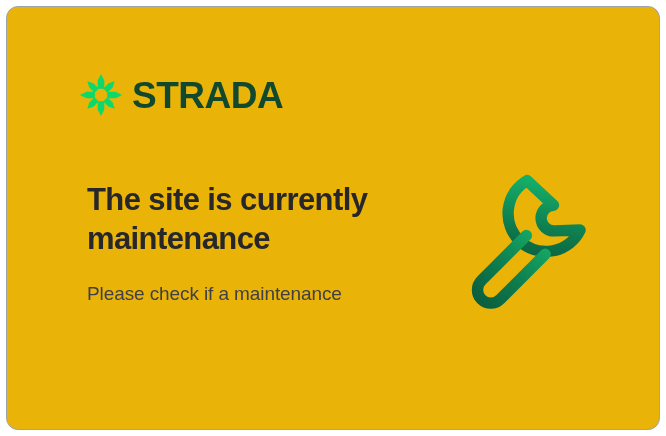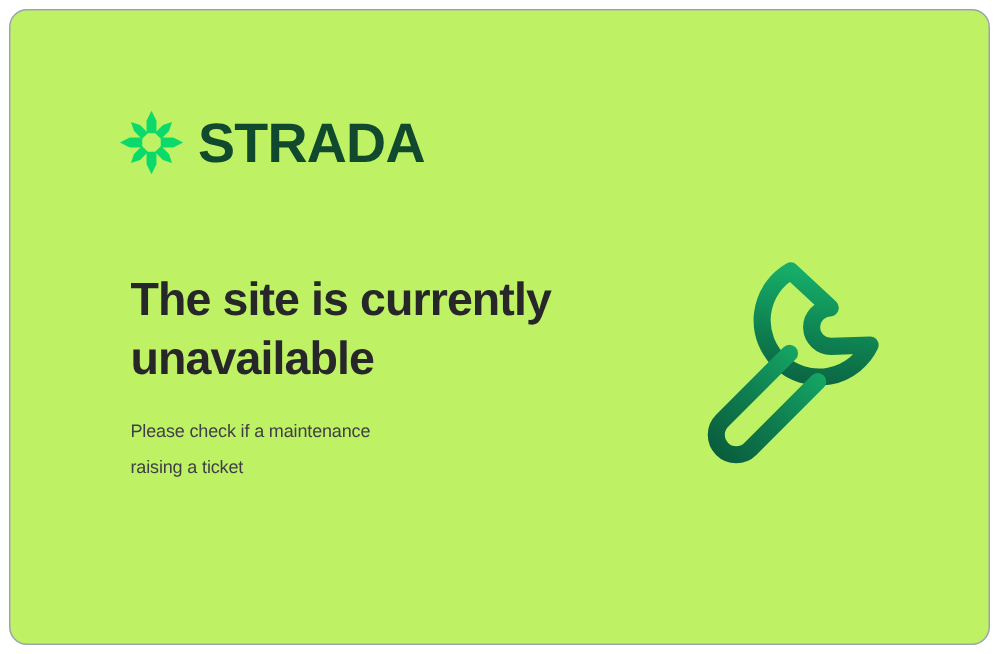--- a/index.html
+++ b/index.html
@@ -15,21 +15,21 @@
     -webkit-font-smoothing: antialiased;
   }
 
   #card {
     position: absolute;
     left: 6px;
     top: 6px;
     width: 652px;   
     height: 422px;  
     box-sizing: content-box;
-    background: #bef264;
+    background: #eab308;
     border: 1px solid #9ba3af;
     border-radius: 12px;
     overflow: hidden;
   }
 
   
   #brand {
     position: absolute;
     left: 72px;
     top: 66px;
@@ -64,21 +64,21 @@
     line-height: 1.26;
     letter-spacing: -0.6px;
   }
 
   
   #body-copy {
     position: absolute;
     left: 80px;
     top: 268px;
     width: 330px;
-    font-size: 12px;
+    font-size: 19px;
     font-weight: normal;
     color: #3f3f46;
     line-height: 2.0;
     letter-spacing: -0.1px;
   }
   #body-copy .line {
     display: block;
     white-space: nowrap;
   }
 
@@ -119,25 +119,24 @@
 
           <polygon points="6,50 19,43.5 36,43.5 36,56.5 19,56.5"></polygon>
 
           <polygon points="94,50 81,56.5 64,56.5 64,43.5 81,43.5"></polygon>
         </g>
       </g>
     </svg>
     <div id="brand-word">STRADA</div>
   </div>
 
-  <h1 id="headline">The site is currently unavailable</h1>
+  <h1 id="headline">The site is currently maintenance</h1>
 
   <div id="body-copy">
     <span class="line">Please check if a maintenance</span>
-    <span class="line">raising a ticket</span>
   </div>
 
   <svg id="wrench" viewBox="0 0 100 100" aria-hidden="true">
     <defs>
       <linearGradient id="wrenchGrad" x1="0" y1="1" x2="1" y2="0">
         <stop offset="0%" stop-color="#0a5d3d"></stop>
         <stop offset="45%" stop-color="#0e7d4f"></stop>
         <stop offset="100%" stop-color="#16ad68"></stop>
       </linearGradient>
     </defs>

